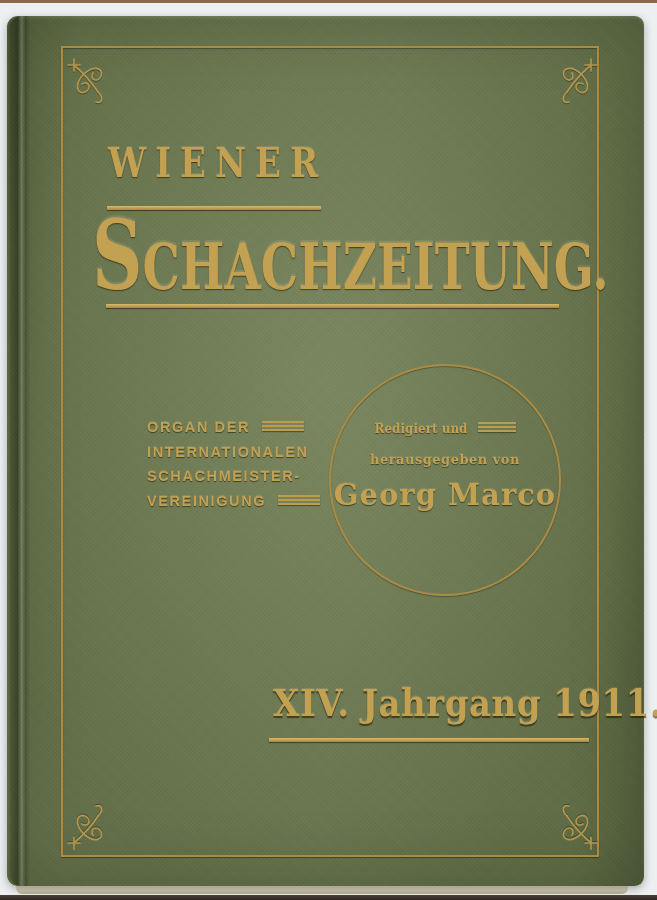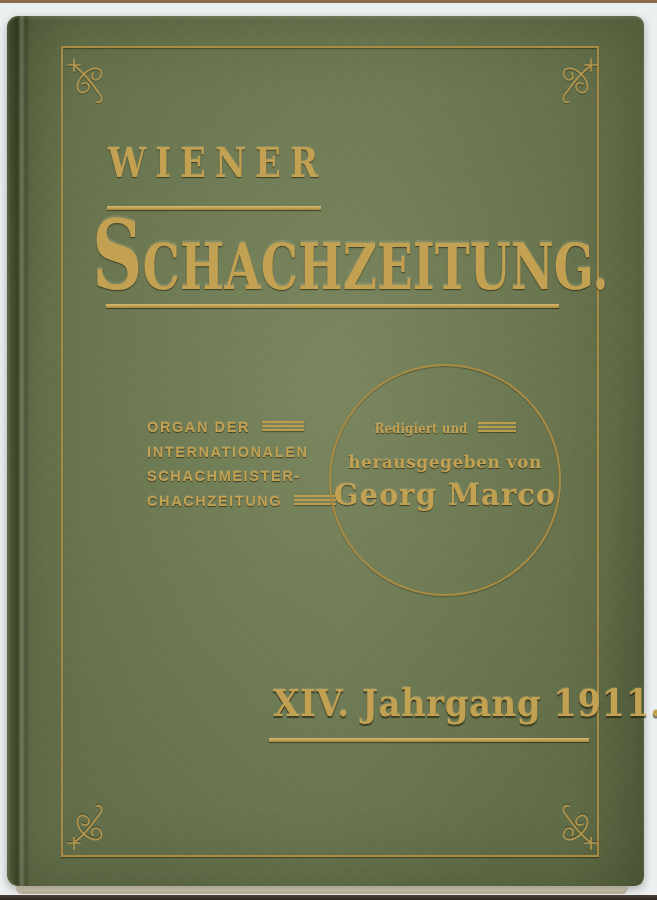--- a/index.html
+++ b/index.html
@@ -85,21 +85,21 @@
   }
 
   .editor-circle{
     position:absolute;left:322px;top:348px;width:232px;height:232px;
     box-sizing:border-box;border:2px solid #a98b44;border-radius:50%;
     box-shadow:0 1px 1px rgba(25,20,5,.35), inset 0 1px 1px rgba(25,20,5,.35);
   }
   .editor-line{position:absolute;width:100%;text-align:center;white-space:nowrap;}
   .editor-line1{top:56px;font-size:12px;font-weight:bold;}
   .editor-line1 .triple-rule{width:38px;margin-left:10px;}
-  .editor-line2{top:86px;font-size:17px;font-weight:bold;letter-spacing:.5px;}
+  .editor-line2{top:86px;font-size:13px;font-weight:bold;letter-spacing:.5px;}
   .editor-name{top:112px;font-size:29px;font-weight:bold;letter-spacing:1px;}
 
   .volume-line{
     position:absolute;left:266px;top:668px;
     font-size:34px;font-weight:bold;letter-spacing:.5px;line-height:1;
     transform:scaleY(1.12);transform-origin:left top;white-space:nowrap;
   }
   .volume-rule{left:262px;top:722px;width:320px;height:4px;}
 
   
@@ -167,21 +167,21 @@
     <div class="main-title gold">
       <span class="big-s">S</span>
         <span class="rest">CHACHZEITUNG.</span>
     </div>
     <div class="grule title-rule"></div>
 
     <div class="organ-block gold">
       <div><span>ORGAN DER</span><span class="triple-rule"></span></div>
       <div>INTERNATIONALEN</div>
       <div>SCHACHMEISTER-</div>
-      <div><span>CHACHZEITUNG</span><span class="triple-rule"></span></div>
+      <div><span>VEREINIGUNG</span><span class="triple-rule"></span></div>
     </div>
 
     <div class="editor-circle">
       <div class="editor-line editor-line1 gold"><span>Redigiert und</span><span class="triple-rule"></span></div>
       <div class="editor-line editor-line2 gold">herausgegeben von</div>
       <div class="editor-line editor-name gold">Georg Marco</div>
     </div>
 
     <div class="volume-line gold">XIV. Jahrgang 1911.</div>
     <div class="grule volume-rule"></div>

